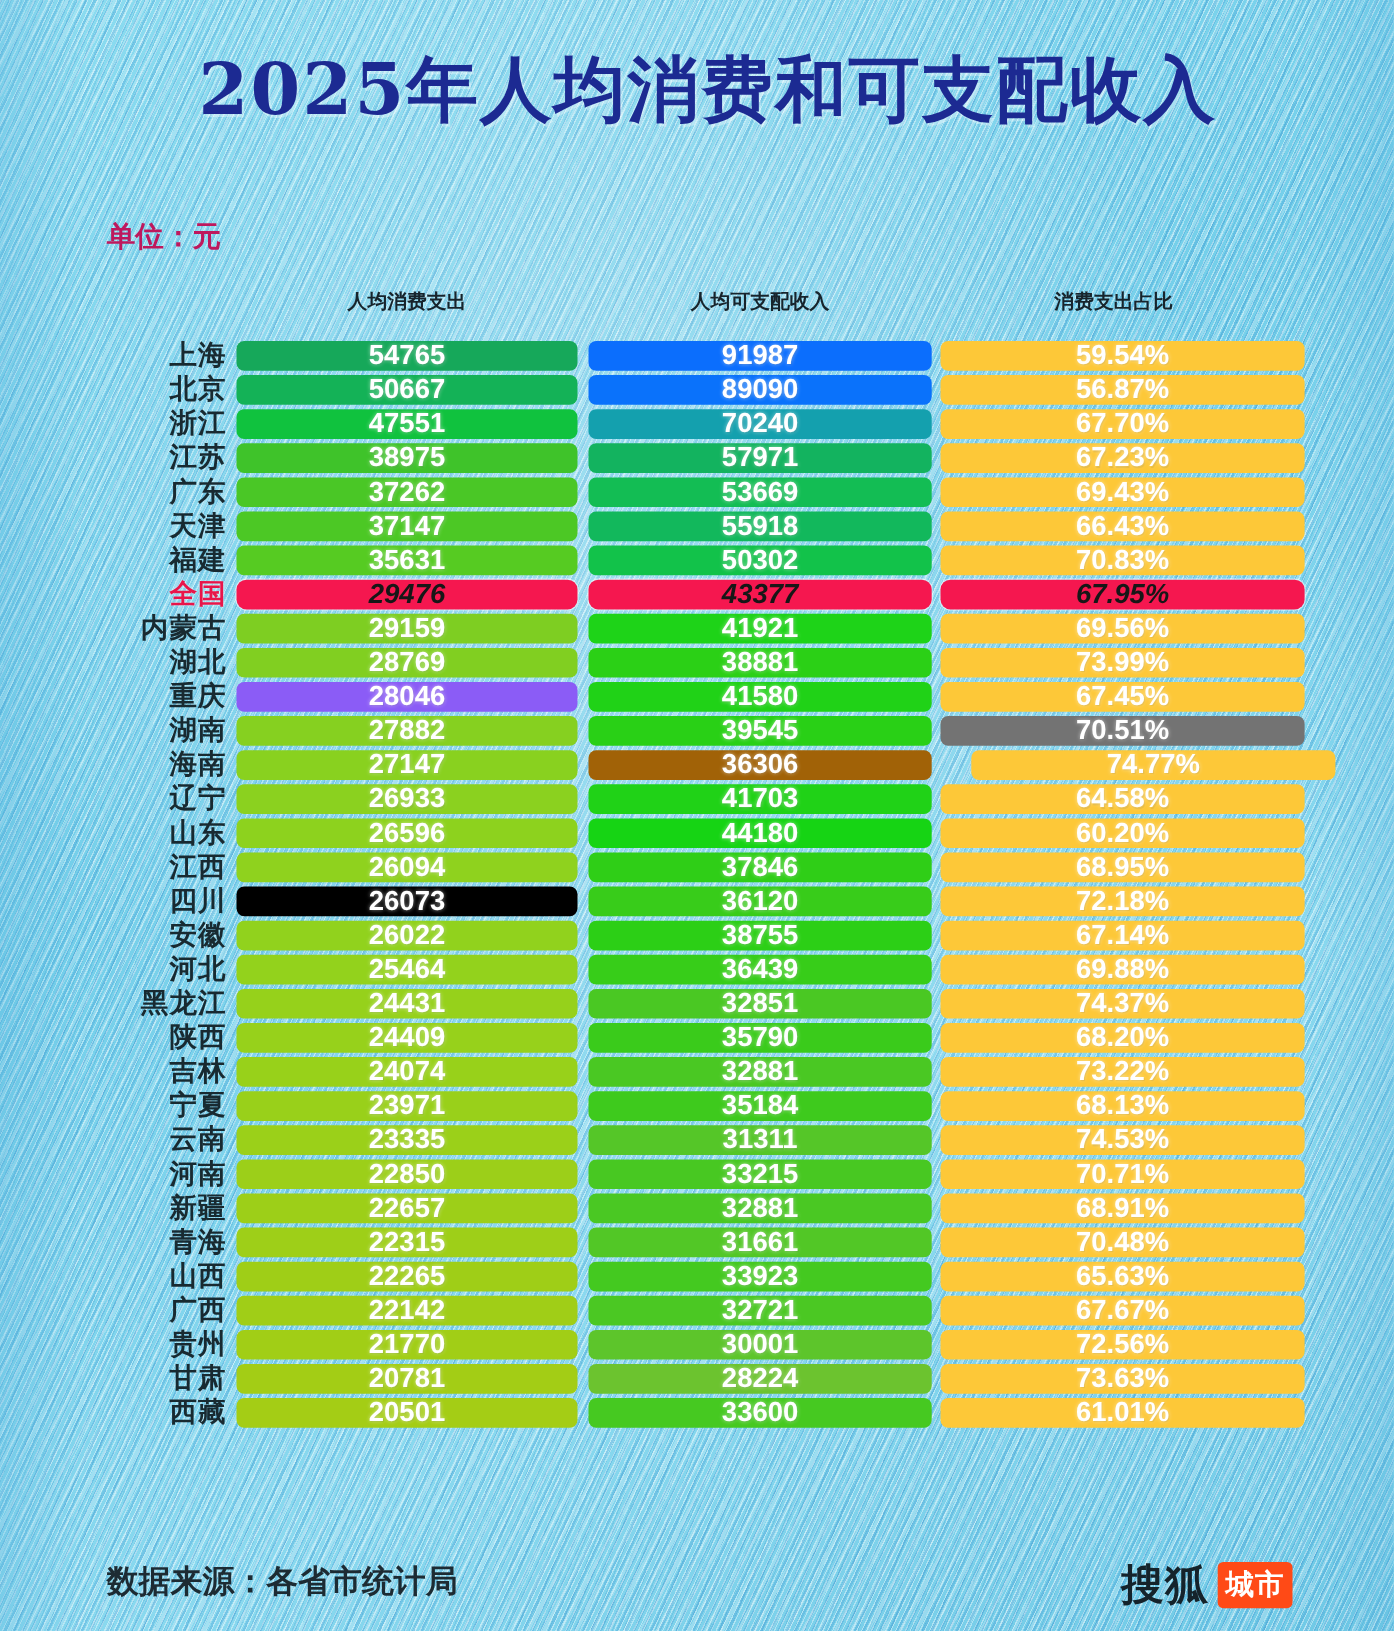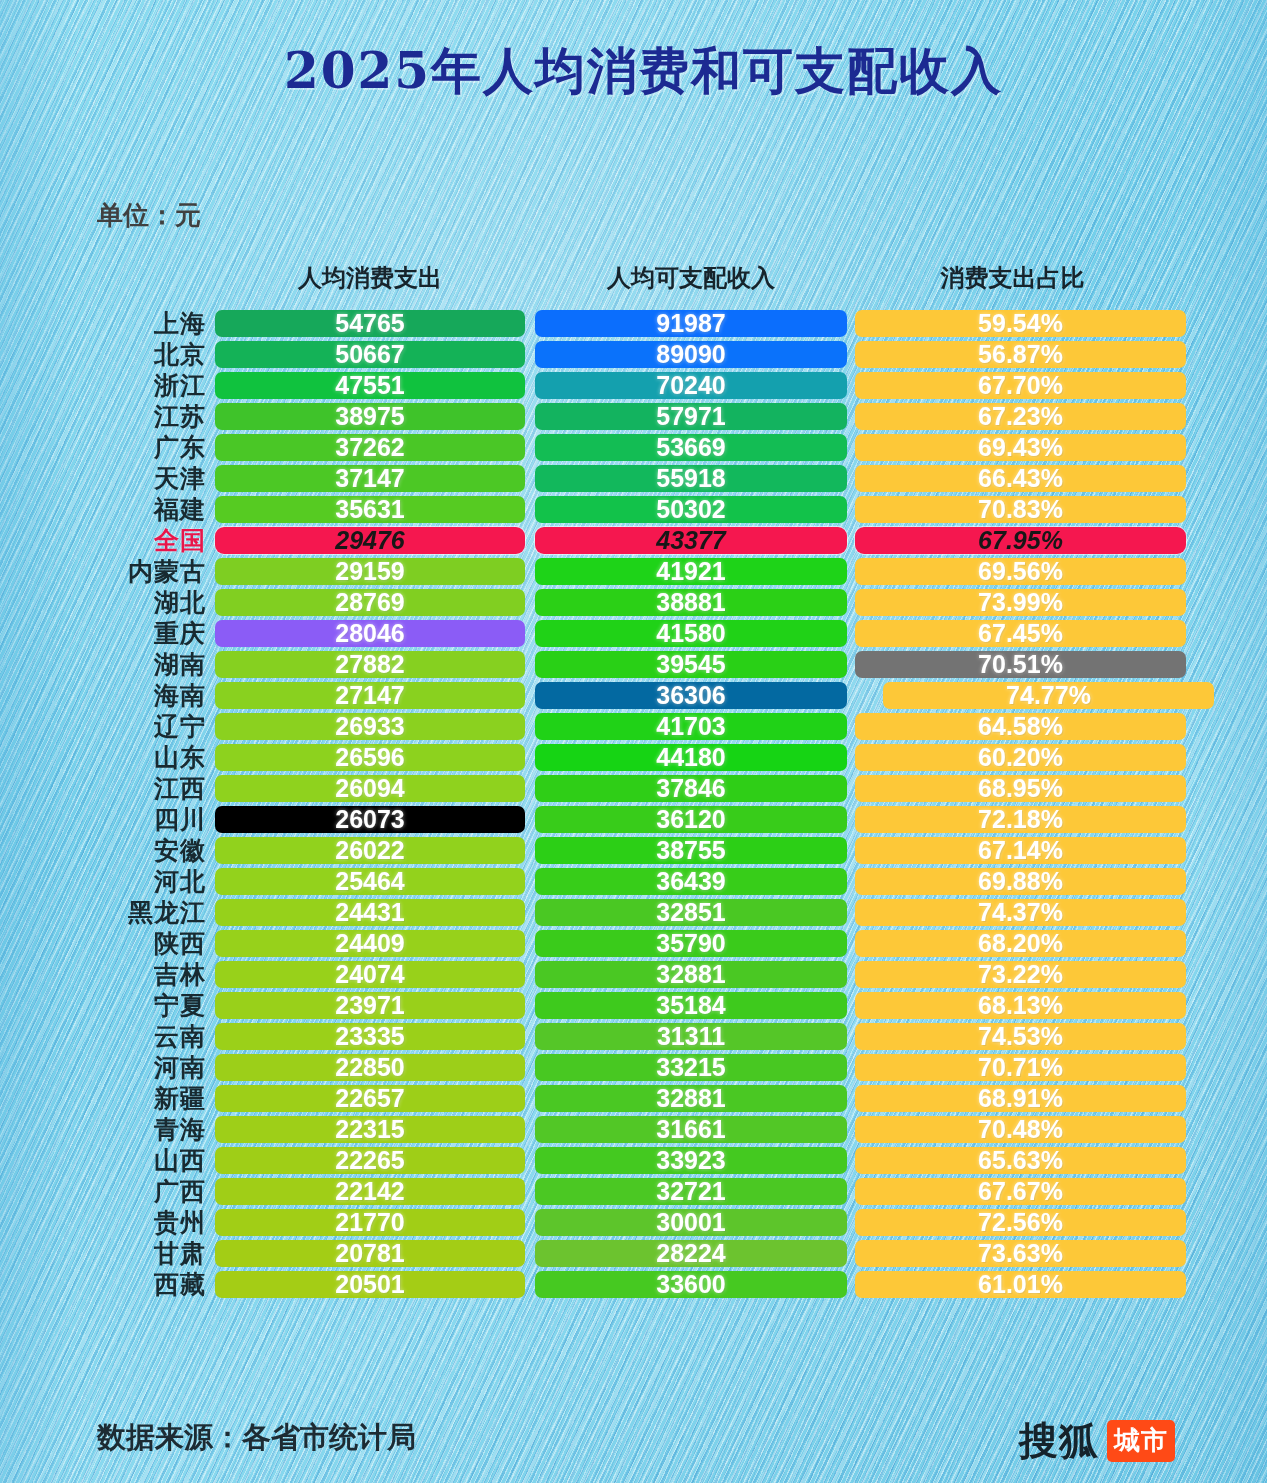--- a/index.html
+++ b/index.html
@@ -41,52 +41,52 @@
 
   #page { position: absolute; inset: 0; }
 
   
   .title {
     position: absolute;
     left: 0; right: 0;
     top: 38px;
     text-align: center;
     font-family: "DejaVu Serif", "Liberation Serif", serif;
-    font-size: 50px;
+    font-size: 65px;
     font-weight: bold;
     color: #1c2a92;
     letter-spacing: 2px;
     text-shadow: 2px 2px 0 rgba(255,255,255,0.35);
     white-space: nowrap;
     padding-left: 20px;
   }
 
   
   .unit {
     position: absolute;
     left: 97px;
     top: 198px;
     font-size: 26px;
     font-weight: bold;
-    color: #404040;
+    color: #be185d;
   }
 
   
   .headers {
     position: absolute;
     top: 262px;
     left: 0;
     height: 36px;
     width: 1267px;
   }
   .col-head {
     position: absolute;
     top: 0;
     text-align: center;
-    font-size: 24px;
+    font-size: 18px;
     font-weight: bold;
     color: #17242c;
     white-space: nowrap;
   }
   .ch0 { left: 215px; width: 310px; }
   .ch1 { left: 535px; width: 312px; }
   .ch2 { left: 855px; width: 315px; }
 
   
   .table {
@@ -266,21 +266,21 @@
       </div>
       <div class="row">
         <div class="label">湖南</div>
         <div class="bar c0" style="background: rgb(134, 208, 32);">27882</div>
         <div class="bar c1" style="background: rgb(41, 208, 22);">39545</div>
         <div class="bar c2" style="background: #737373;">70.51%</div>
       </div>
       <div class="row">
         <div class="label">海南</div>
         <div class="bar c0" style="background: rgb(137, 209, 31);">27147</div>
-        <div class="bar c1" style="background: #0369a1;">36306</div>
+        <div class="bar c1" style="background: #a16207;">36306</div>
         <div class="bar c2" style="background: rgb(253, 200, 56); margin-left: 28px;">74.77%</div>
       </div>
       <div class="row">
         <div class="label">辽宁</div>
         <div class="bar c0" style="background: rgb(139, 209, 31);">26933</div>
         <div class="bar c1" style="background: rgb(32, 210, 23);">41703</div>
         <div class="bar c2" style="background: rgb(253, 200, 56);">64.58%</div>
       </div>
       <div class="row">
         <div class="label">山东</div>

